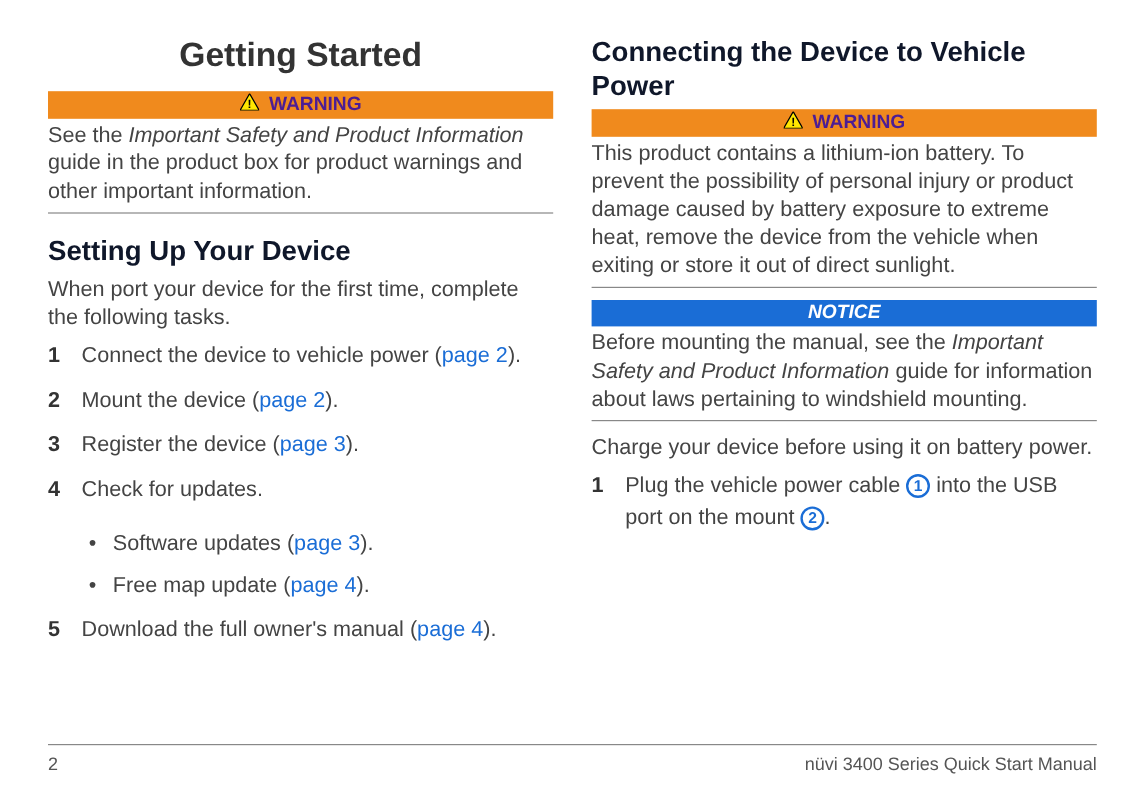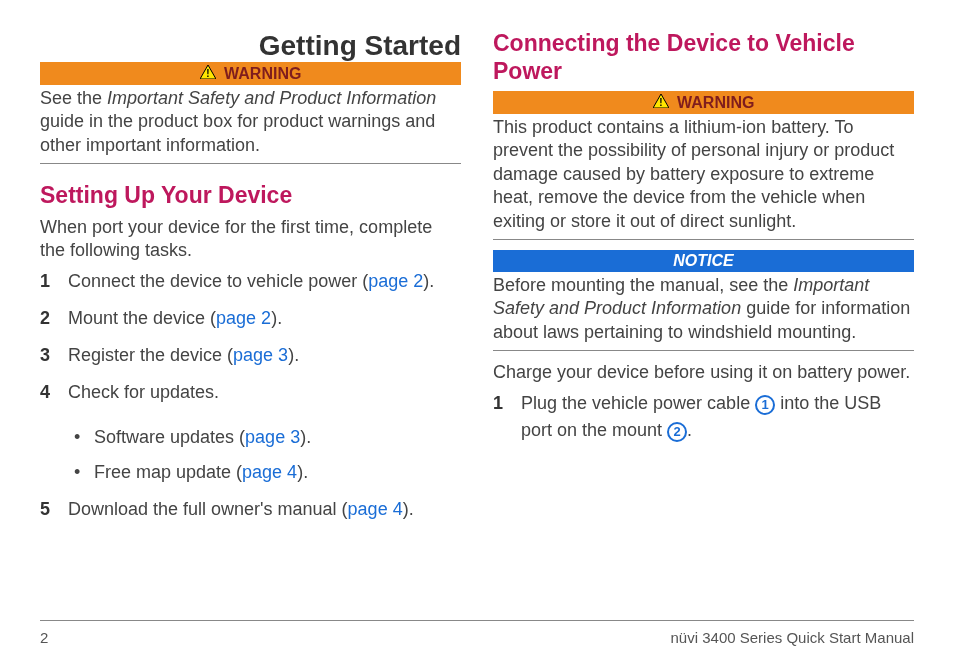--- a/index.html
+++ b/index.html
@@ -17,39 +17,39 @@
     padding: 30px 40px 10px 40px;
     height: 620px;
   }
   .col {
     flex: 1;
     min-width: 0;
   }
   .main-title {
     font-size: 28px;
     font-weight: bold;
-    text-align: right;
+    text-align: center;
     color: #333;
-    margin-bottom: 0;
+    margin-bottom: 14px;
   }
   .warning-bar {
     background: #f08a1d;
     text-align: center;
     padding: 2px 0;
     margin-bottom: 2px;
   }
   .warning-bar .tri {
     display: inline-block;
     vertical-align: middle;
     margin-right: 4px;
   }
   .warning-bar .wlabel {
     font-weight: bold;
     font-size: 16px;
-    color: #7f1d1d;
+    color: #4c1d95;
     vertical-align: middle;
   }
   .notice-bar {
     background: #1a6dd6;
     text-align: center;
     padding: 2px 0;
     margin-bottom: 2px;
   }
   .notice-bar .nlabel {
     color: #fff;
@@ -64,21 +64,21 @@
     color: #444;
     margin-bottom: 6px;
   }
   .body-text .ital { font-style: italic; }
   .rule {
     border: none;
     border-top: 1px solid #888;
     margin: 6px 0 10px 0;
   }
   .sect-head {
-    color: #be185d;
+    color: #0f172a;
     font-size: 23px;
     font-weight: bold;
     margin-top: 18px;
     margin-bottom: 6px;
     line-height: 1.2;
   }
   .sect-head.top2 { margin-top: 0; }
   .link { color: #1a6dd6; }
   ol.steps {
     list-style: none;

